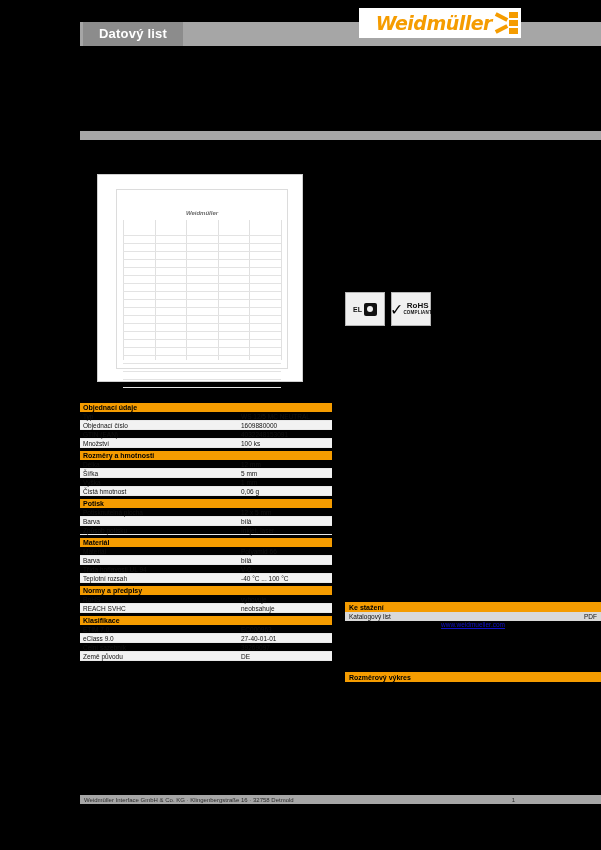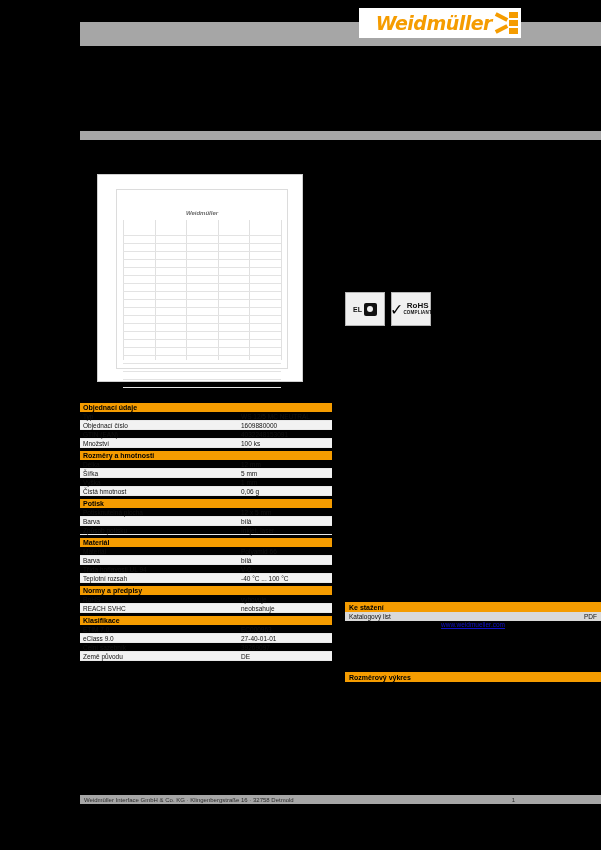--- a/index.html
+++ b/index.html
@@ -328,20 +328,21 @@
     font-size: 6px;
     color: #2b2b2b;
   }
 </style>
 </head>
 <body>
 
 <div class="page">
 
   <div class="header-bar"></div>
+  <div class="header-tab">Datový list</div>
 
   <div class="logo-box">
     <span class="logo-text">Weidmüller</span>
     <span class="logo-mark">
       <i class="b1"></i>
         <i class="b2"></i>
         <i class="s1"></i>
         <i class="s2"></i>
         <i class="s3"></i>
     </span>

